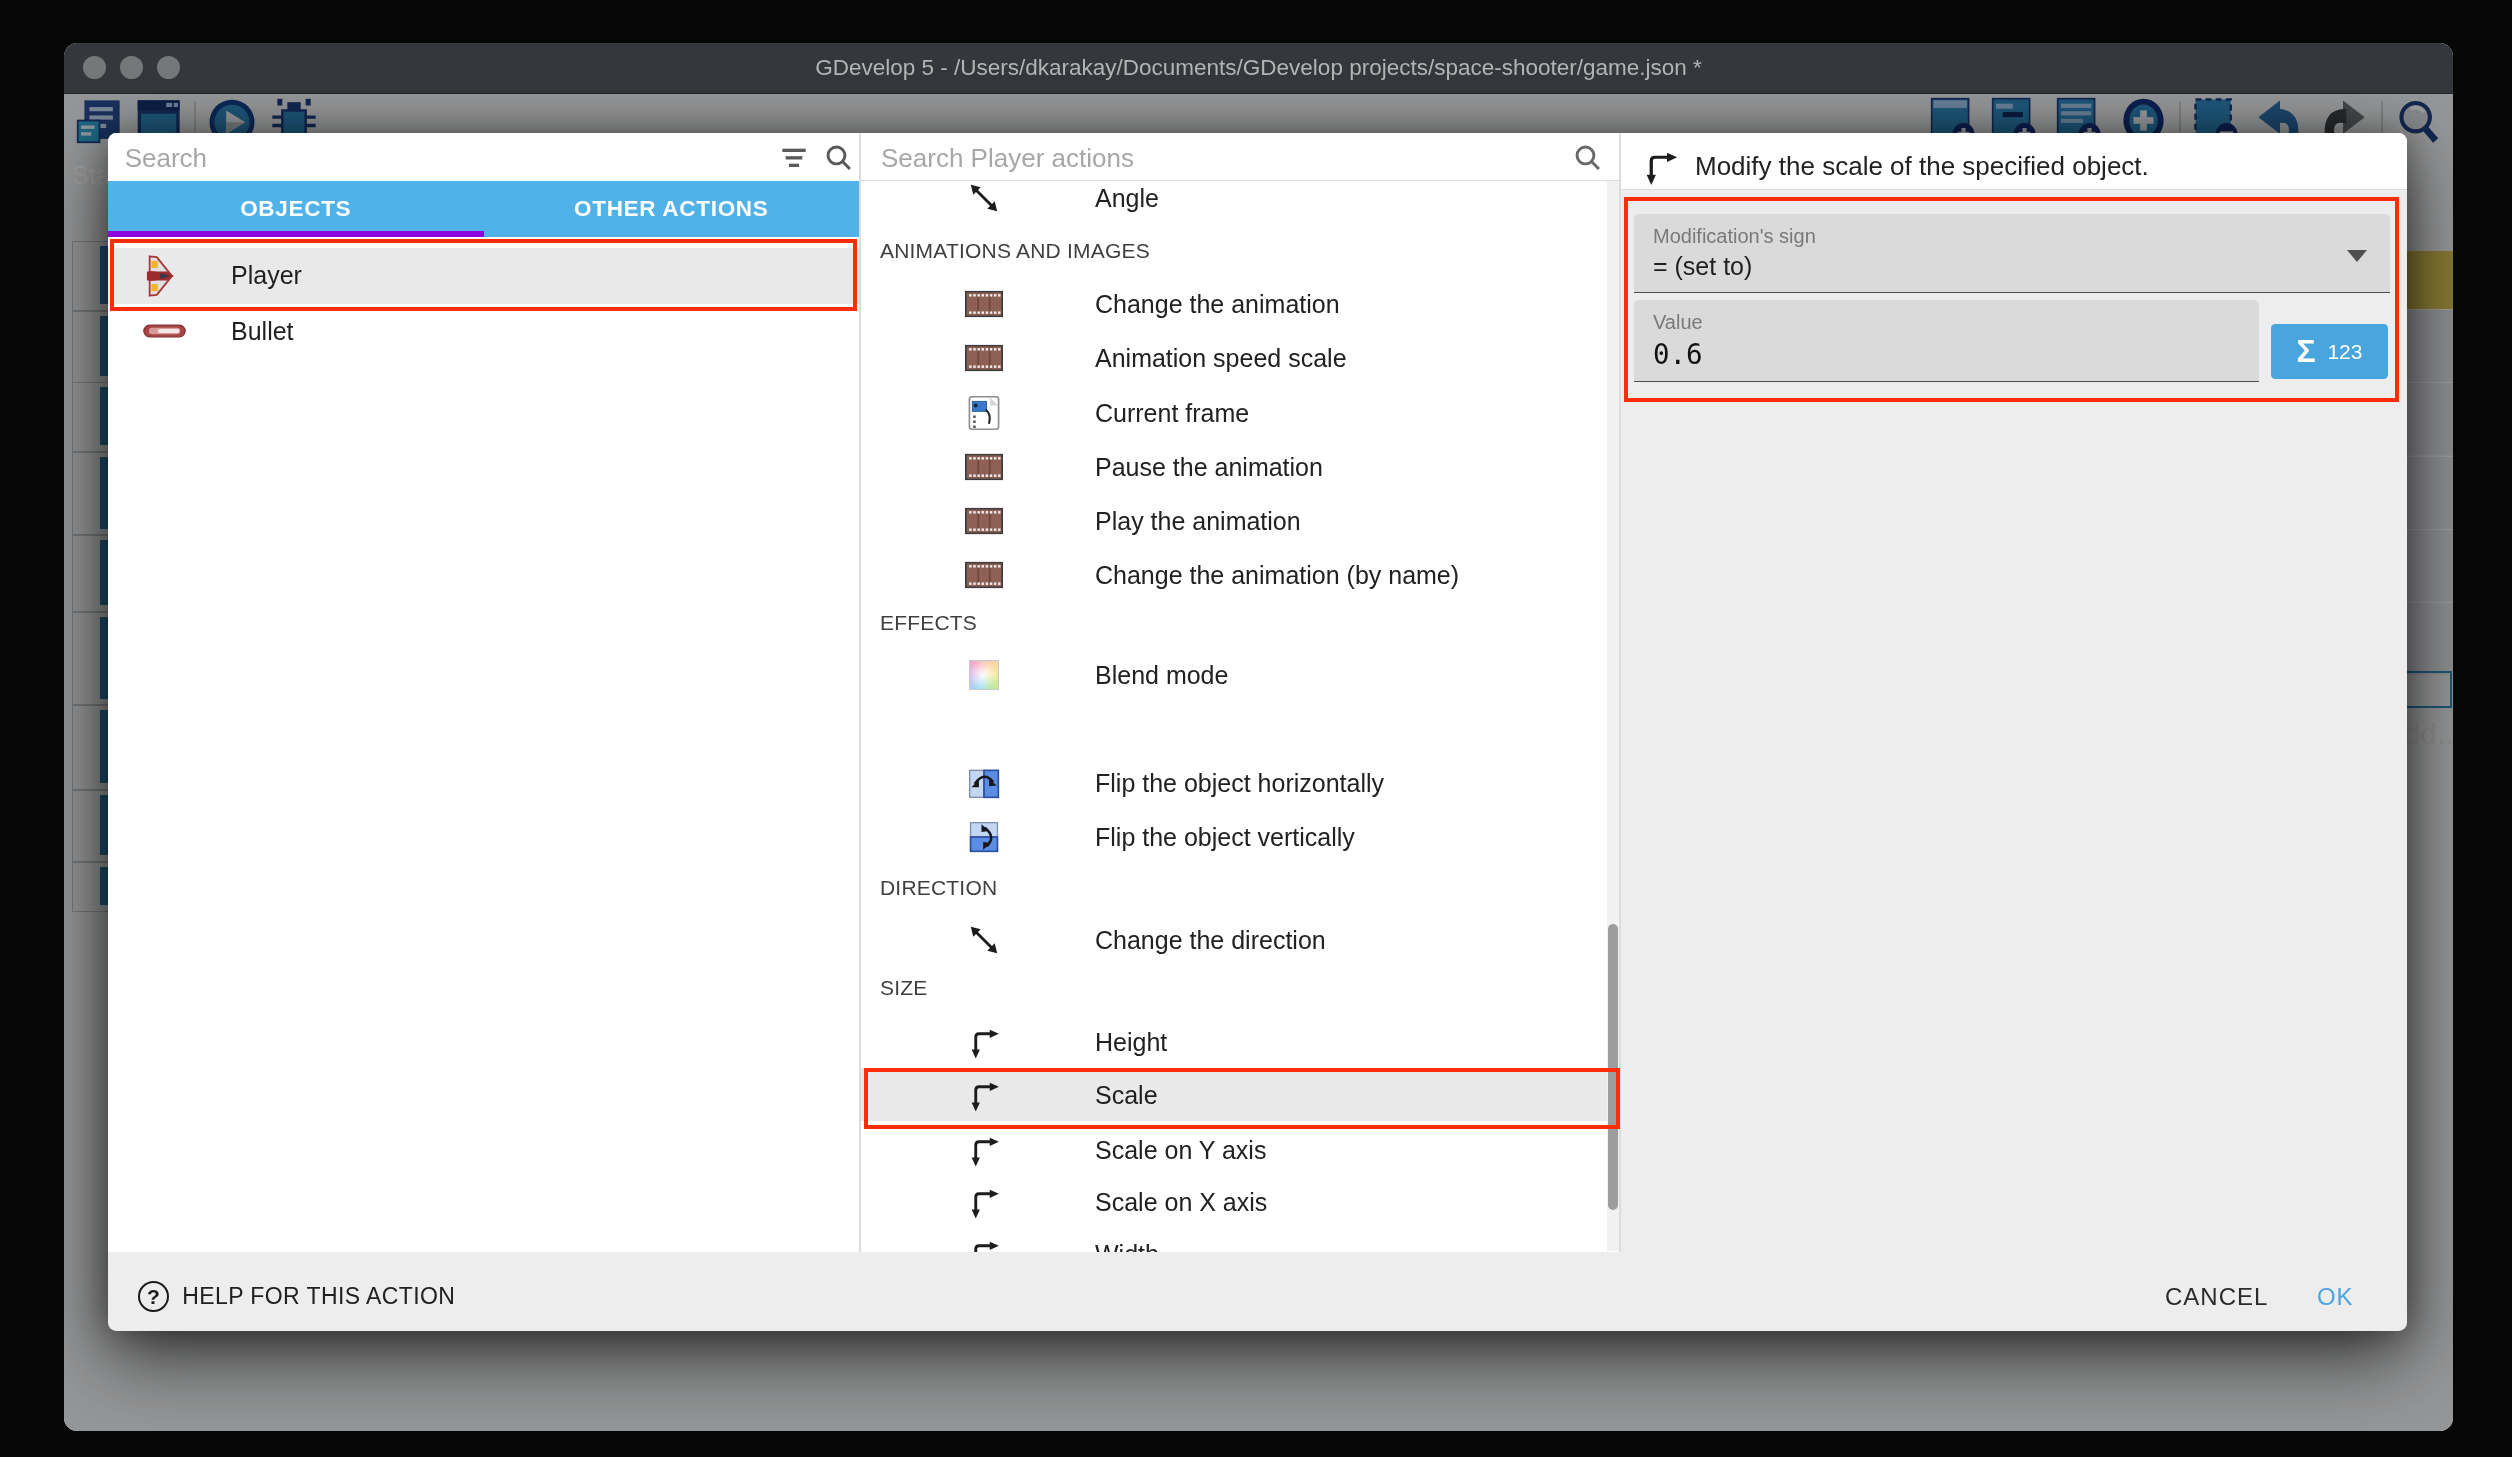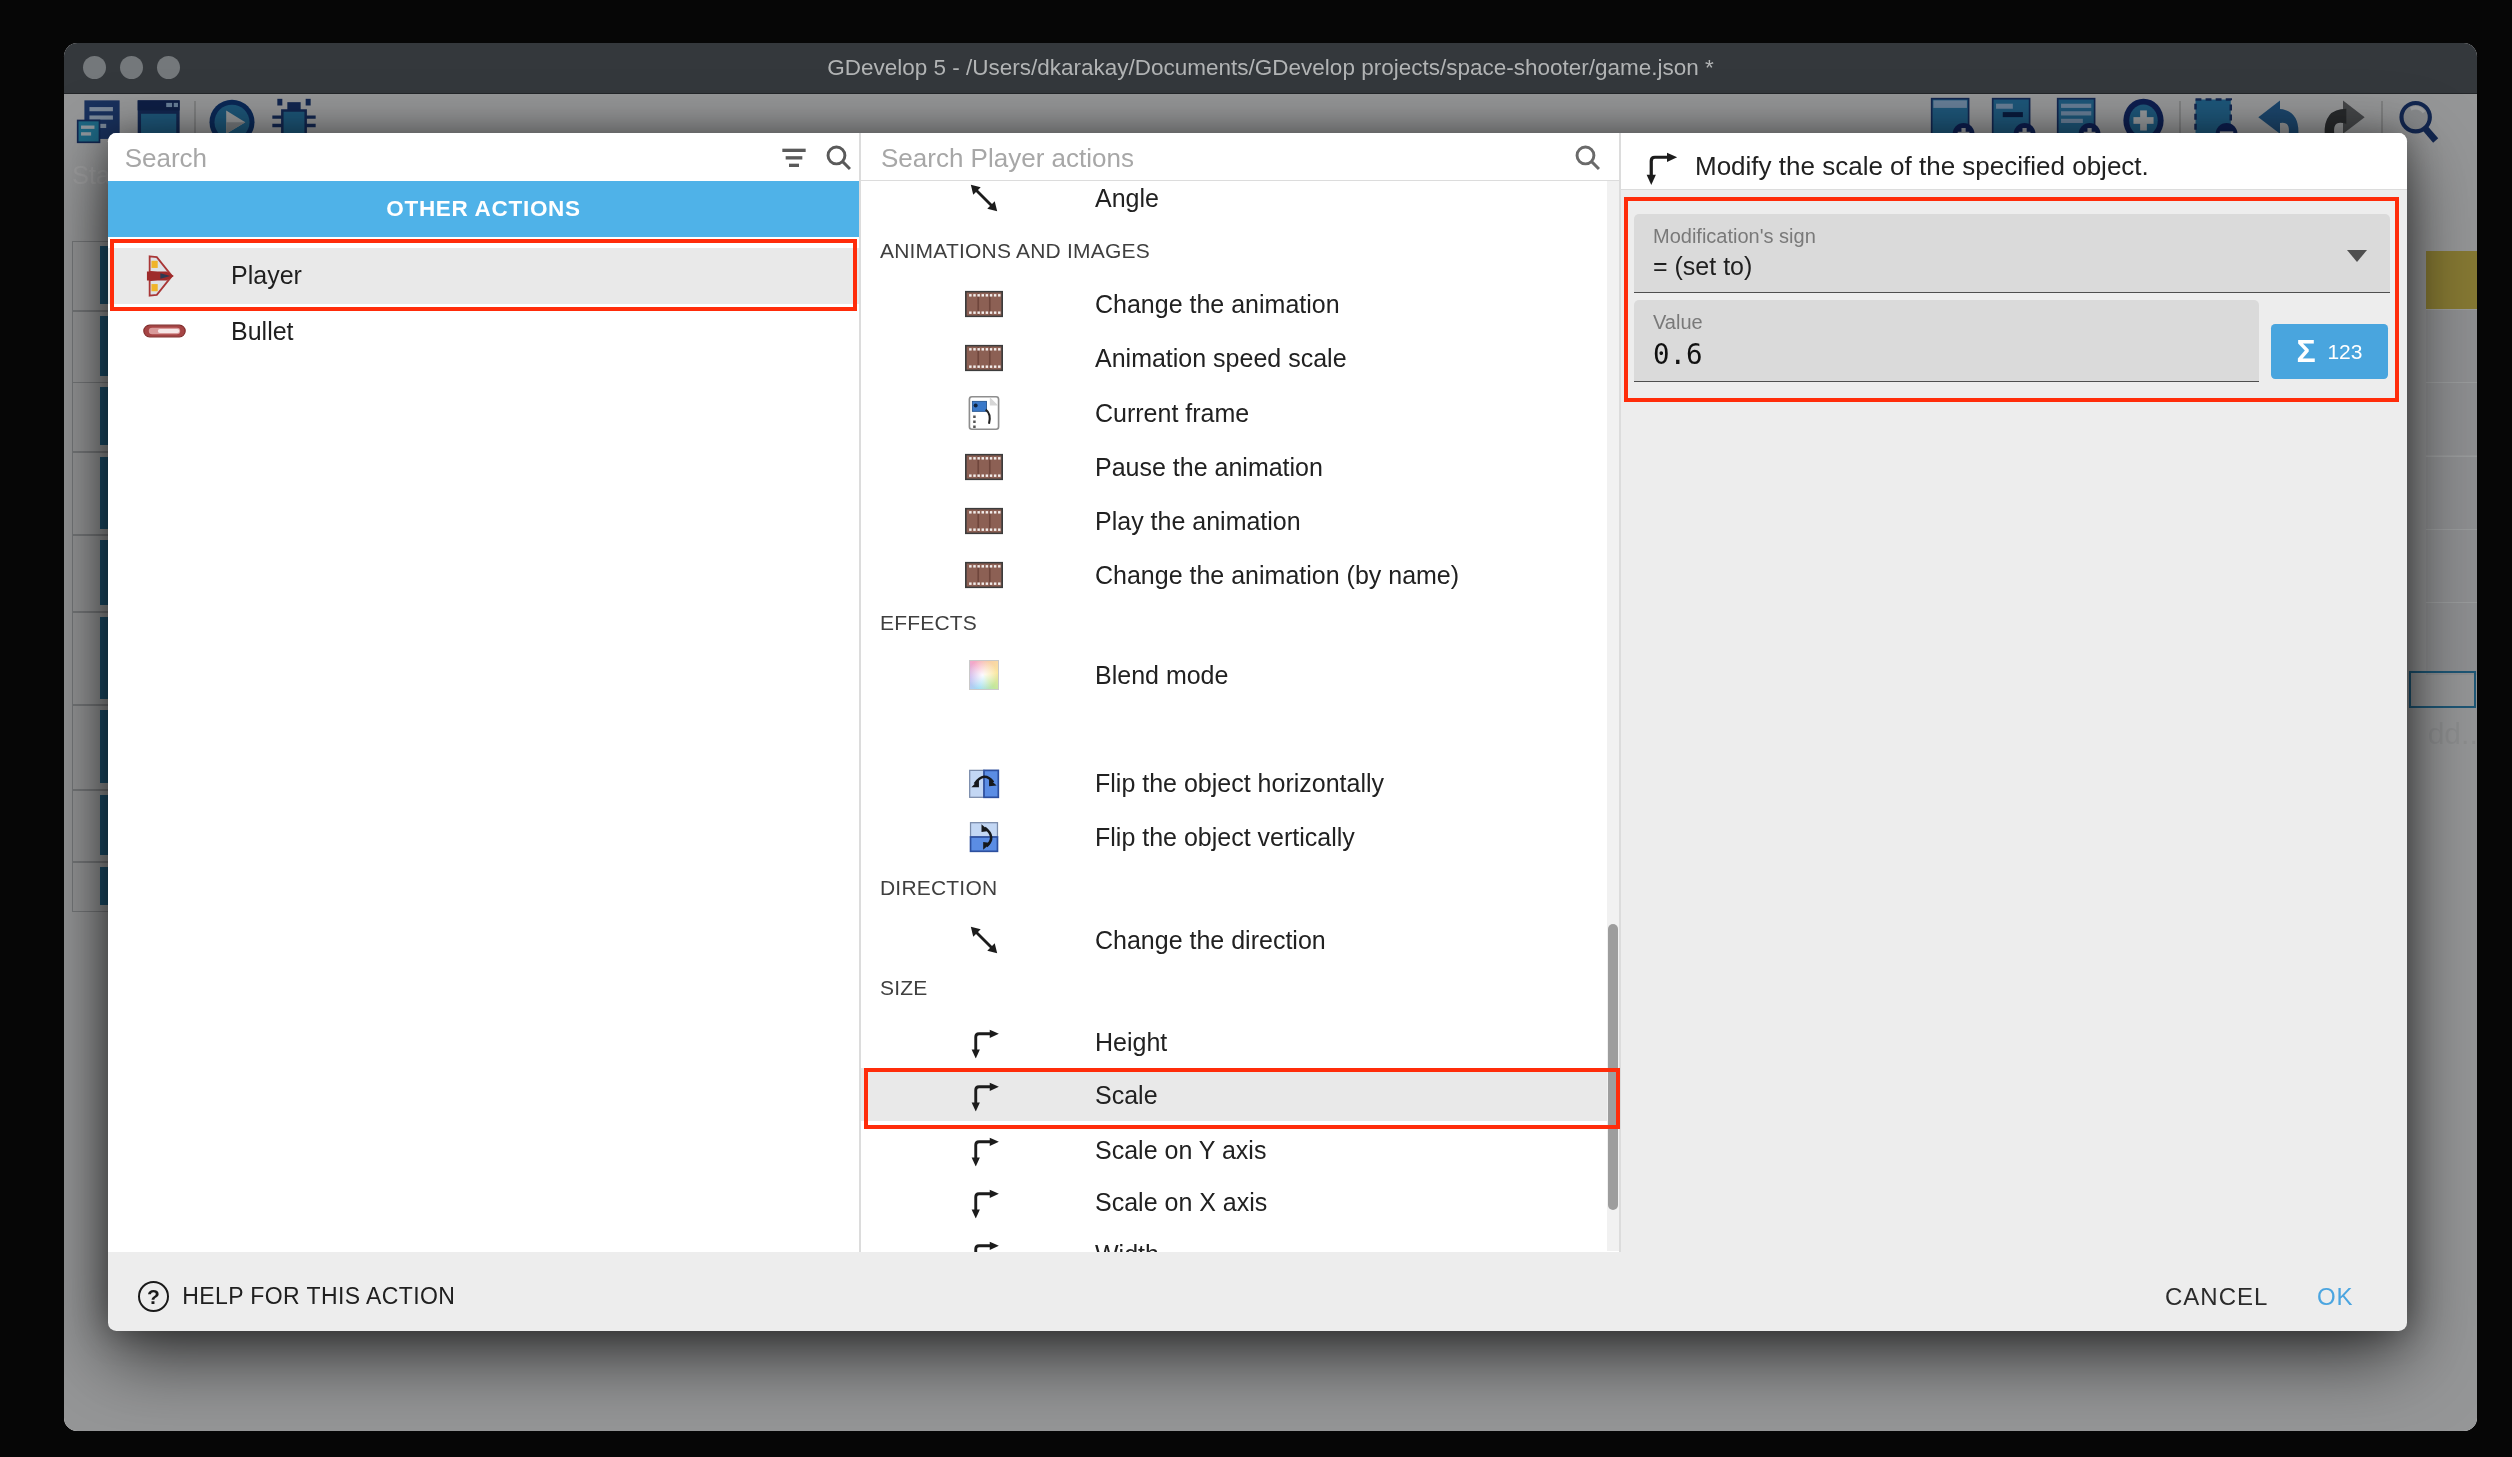--- a/index.html
+++ b/index.html
@@ -1,19 +1,19 @@
 <!DOCTYPE html>
 <html style="font-size:13.3px"><head>
 <meta charset="utf-8">
 <style>
   html,body{margin:0;padding:0;}
   body{width:2512px;height:1458px;background:#060606;position:relative;overflow:hidden;
        font-family:"Liberation Sans",sans-serif;-webkit-font-smoothing:antialiased;}
   #window{position:absolute;left:64px;top:43px;width:2389px;height:1388px;border-radius:13.3px;
-          overflow:hidden;background:#e4e5e7;padding-left:24px;}
+          overflow:hidden;background:#e4e5e7;}
   
   #titlebar{position:absolute;left:0;top:0;width:100%;height:50px;background:#34383c;
             border-bottom:0.8px solid #232629;display:flex;align-items:center;justify-content:center;}
   .tl{position:absolute;top:13.3px;width:23px;height:23px;border-radius:50%;background:#74787b;}
   #titlebar .title{color:#b2b4b5;font-size:22.5px;}
   
   #content{position:absolute;left:0;top:51px;right:0;bottom:0;background:#e4e5e7;}
   .tbicon{position:absolute;top:3.3px;width:47px;height:52px;}
   .tbsep{position:absolute;top:6.7px;width:1.7px;height:45px;background:#c2c4c6;}
   #sta-label{position:absolute;left:8.3px;top:67px;color:#f1f2f3;font-size:25px;}
@@ -240,20 +240,24 @@
       </span>
       <span style="position:absolute;left:715px;top:9.2px">
         <svg width="32" height="32" viewBox="0 0 38 38">
           <circle cx="16" cy="16" r="10" fill="none" stroke="#5a5a5a" stroke-width="3.5"></circle>
           <line x1="23" y1="23" x2="32" y2="32" stroke="#5a5a5a" stroke-width="3.5"></line>
         </svg>
       </span>
     </div>
 
     <div id="tabbar" style="background: rgb(79, 178, 232);">
+        <div class="tab">
+          <span>OBJECTS</span>
+          <div class="indic" style="background: rgb(141, 0, 224);"></div>
+        </div>
         <div class="tab">
           <span>OTHER ACTIONS</span>
         </div>
       </div>
     <div class="white" id="lp-list">
         <div class="objrow" style="top: 10.8px; background: rgb(233, 233, 233);">
           <span style="position: absolute; left: 35px; top: 50%; transform: translateY(-50%); line-height: 0;"><svg width="33" height="43" viewBox="0 0 36 48">
       <polygon points="7,2 15,3 31,23 7,19" fill="#dde1e6" stroke="#a93636" stroke-width="2"></polygon>
       <polygon points="7,46 15,45 31,25 7,29" fill="#dde1e6" stroke="#a93636" stroke-width="2"></polygon>
       <polygon points="4,19 26,19 34,24 26,29 4,29" fill="#9e2b2b"></polygon>

